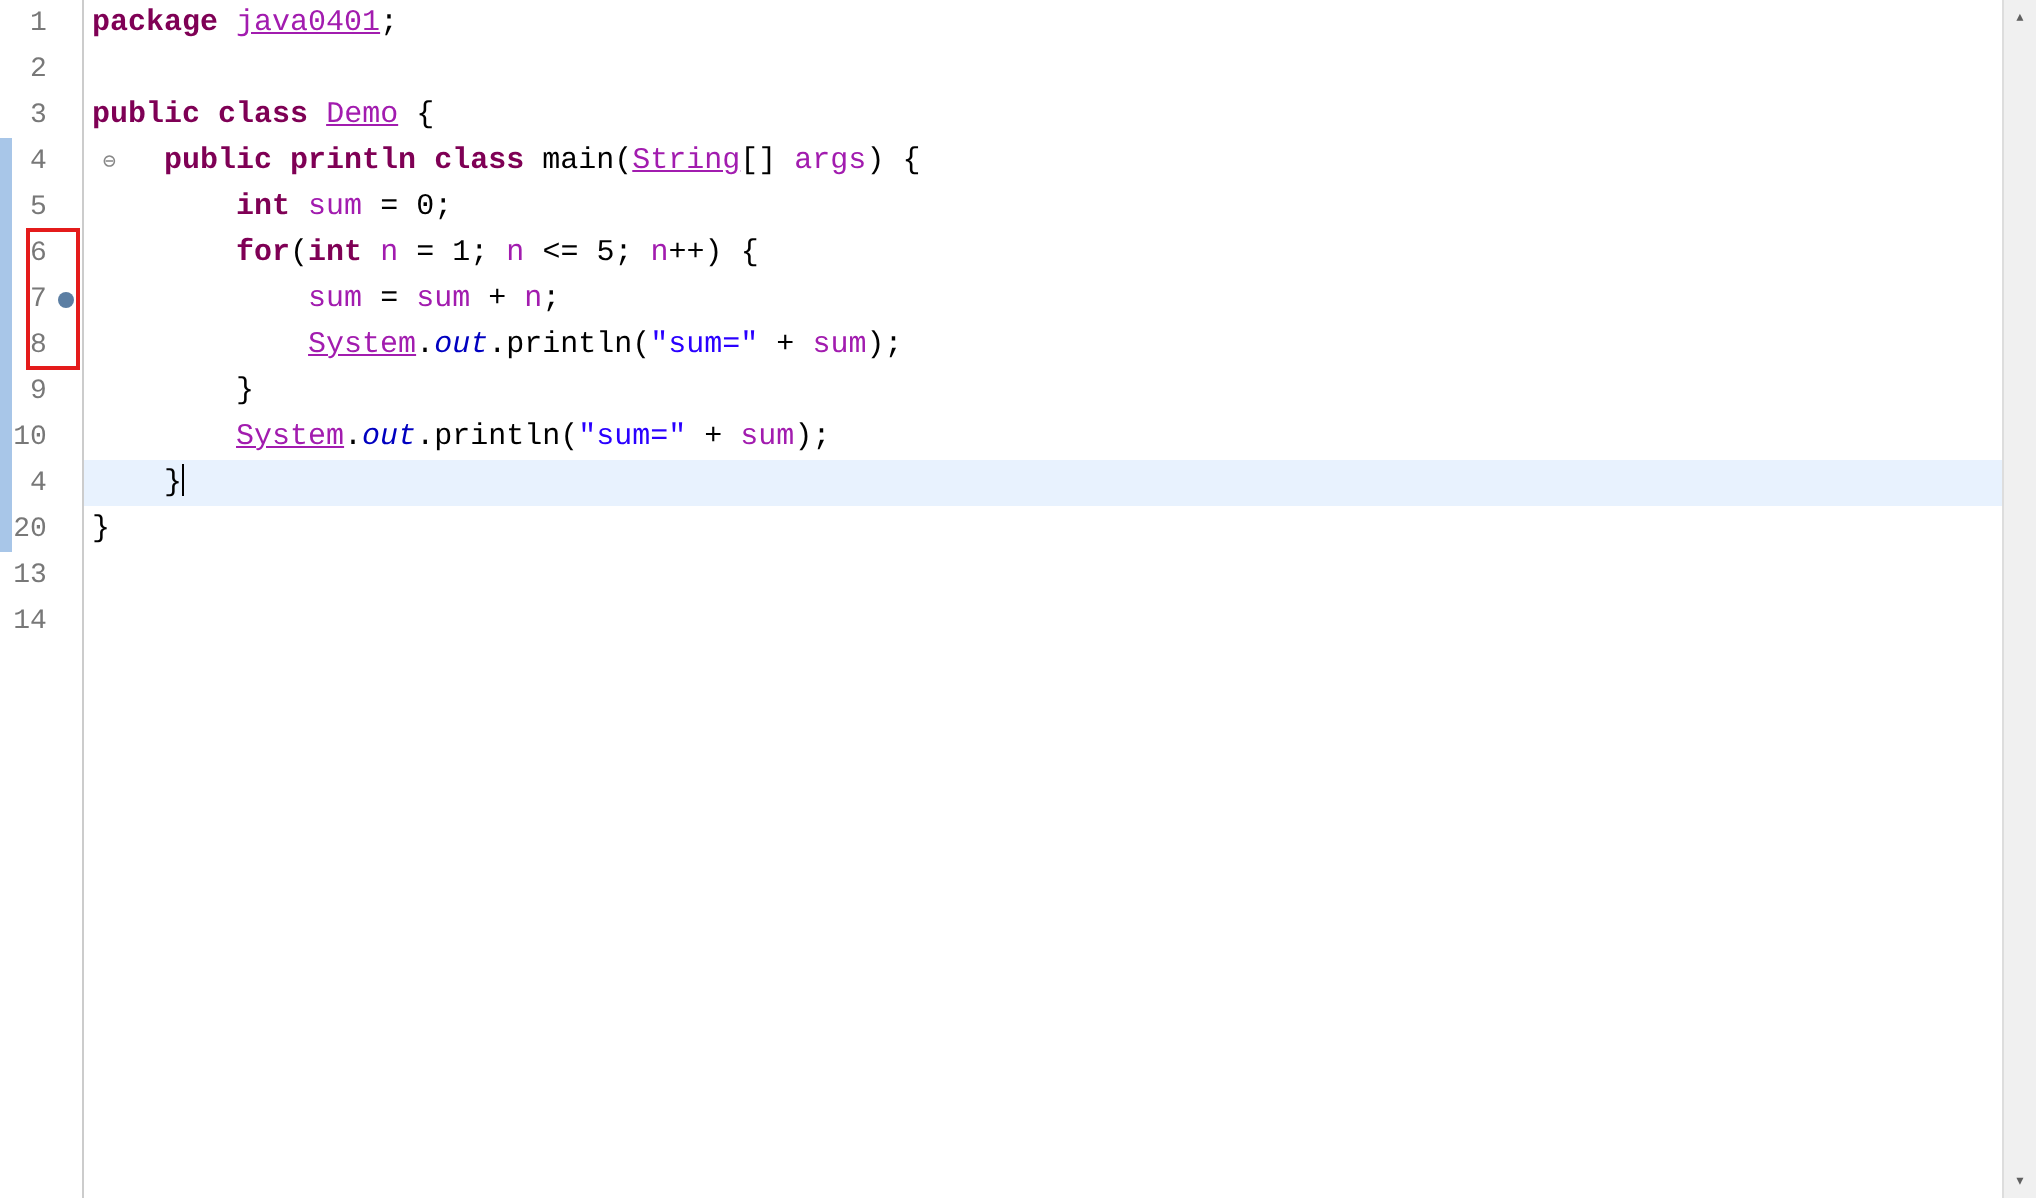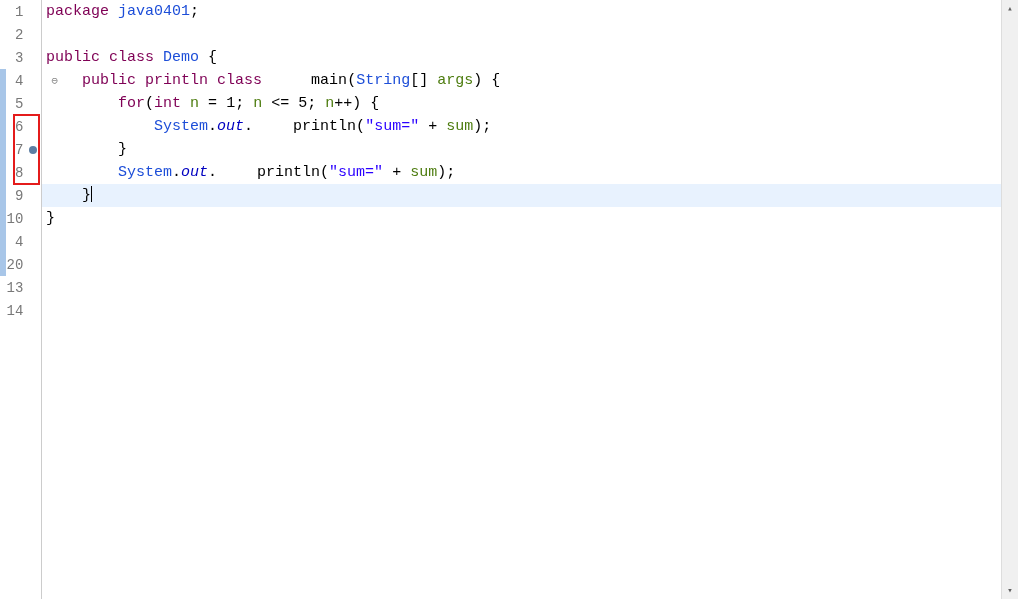--- a/index.html
+++ b/index.html
@@ -61,27 +61,27 @@
     }
     .code-line {
       height: 23px;
       line-height: 23px;
       white-space: pre;
       padding-left: 4px;
     }
     .current-line {
       background: #e8f2fe;
     }
-    .kw { color: #7f0055; font-weight: normal; text-align: right; }
-    .cls { color: #1d4ed8; }
+    .kw { color: #7f0055; font-weight: bold; text-align: right; }
+    .cls { color: #a21caf; text-decoration: underline; }
     .str { color: #2a00ff; }
     .comment { color: #3f7f5f; }
     .field { color: #0000c0; font-style: italic; text-align: center; }
-    .method { color: #000; margin-left: 40px; }
-    .var { color: #4d7c0f; }
+    .method { color: #000; }
+    .var { color: #a21caf; }
     .punct { color: #000; }
     .cursor {
       display: inline-block;
       width: 1px;
       height: 16px;
       background: #000;
       vertical-align: middle;
       position: relative;
       top: -1px;
     }
@@ -213,21 +213,23 @@
         <span class="line-num">14</span>
         <span class="marker-col"></span>
       </div>
   </div>
 
   <div class="code-area">
     <div class="code-line"><span class="kw">package</span><span> </span><span class="cls">java0401</span><span class="punct">;</span></div>
     <div class="code-line"><span></span></div>
     <div class="code-line"><span class="kw">public</span><span> </span><span class="kw">class</span><span> </span><span class="cls">Demo</span><span> </span><span class="punct">{</span></div>
     <div class="code-line"><span>    </span><span class="kw">public</span><span> </span><span class="kw">println</span><span> </span><span class="kw">class</span><span> </span><span class="method">main</span><span class="punct">(</span><span class="cls">String</span><span class="punct">[] </span><span class="var">args</span><span class="punct">) </span><span class="punct">{</span></div>
+    <div class="code-line"><span>        </span><span class="kw">int</span><span> </span><span class="var">sum</span><span> </span><span class="punct">=</span><span> </span><span class="punct">0</span><span class="punct">;</span></div>
     <div class="code-line"><span>        </span><span class="kw">for</span><span class="punct">(</span><span class="kw">int</span><span> </span><span class="var">n</span><span> </span><span class="punct">=</span><span> </span><span class="punct">1</span><span class="punct">; </span><span class="var">n</span><span> </span><span class="punct">&lt;=</span><span> </span><span class="punct">5</span><span class="punct">; </span><span class="var">n</span><span class="punct">++</span><span class="punct">) </span><span class="punct">{</span></div>
+    <div class="code-line"><span>            </span><span class="var">sum</span><span> </span><span class="punct">=</span><span> </span><span class="var">sum</span><span> </span><span class="punct">+</span><span> </span><span class="var">n</span><span class="punct">;</span></div>
     <div class="code-line"><span>            </span><span class="cls">System</span><span class="punct">.</span><span class="field">out</span><span class="punct">.</span><span class="method">println</span><span class="punct">(</span><span class="str">"sum="</span><span> </span><span class="punct">+</span><span> </span><span class="var">sum</span><span class="punct">)</span><span class="punct">;</span></div>
     <div class="code-line"><span>        </span><span class="punct">}</span></div>
     <div class="code-line"><span>        </span><span class="cls">System</span><span class="punct">.</span><span class="field">out</span><span class="punct">.</span><span class="method">println</span><span class="punct">(</span><span class="str">"sum="</span><span> </span><span class="punct">+</span><span> </span><span class="var">sum</span><span class="punct">)</span><span class="punct">;</span></div>
     <div class="code-line current-line"><span>    </span><span class="punct">}</span><span class="cursor"></span></div>
     <div class="code-line"><span class="punct">}</span></div>
     <div class="code-line"><span></span></div>
   </div>
 
   <div class="scrollbar">
     <div class="scroll-thumb-top">▴</div>

